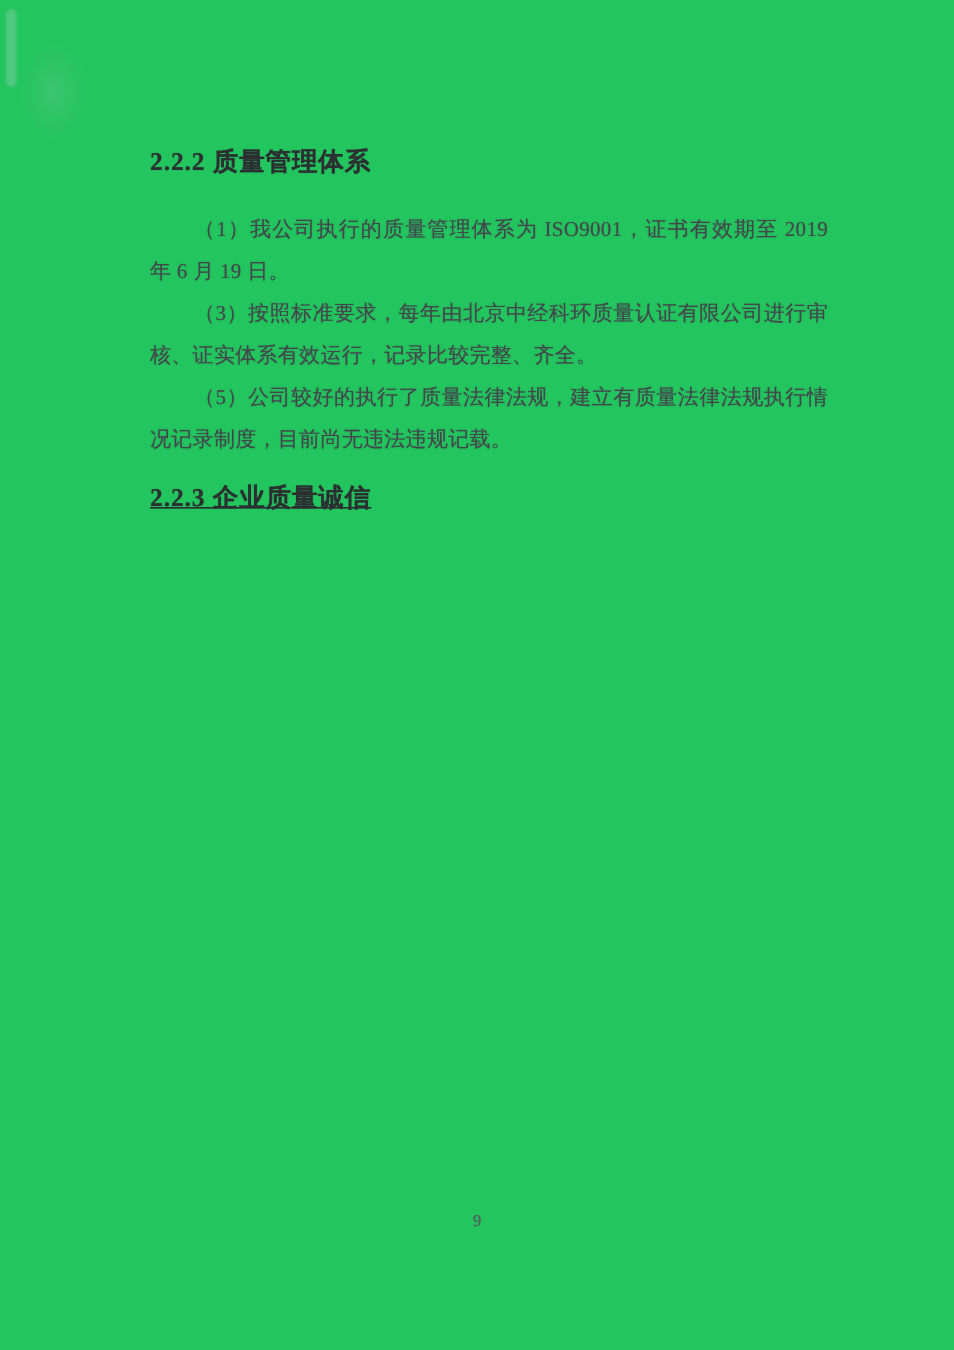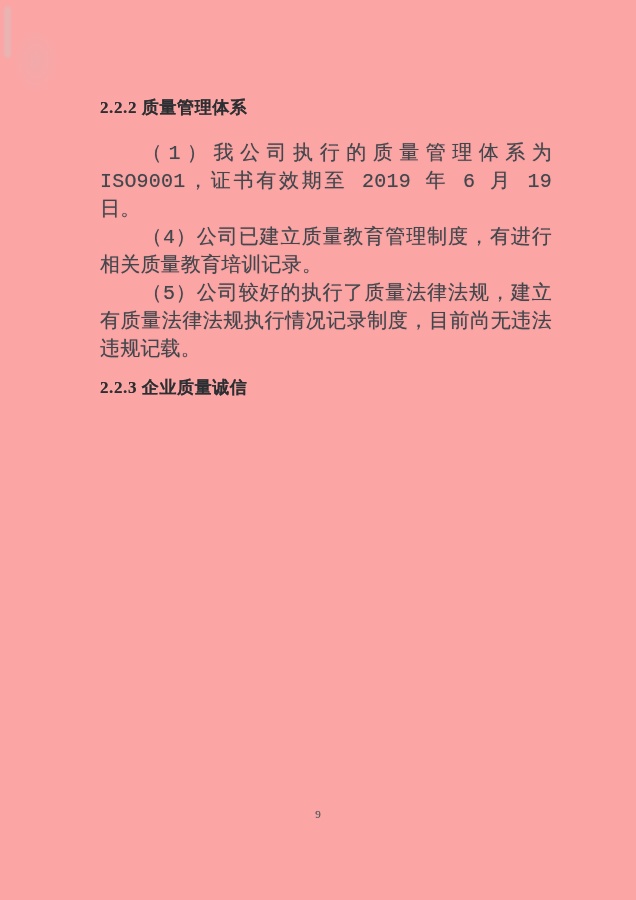--- a/index.html
+++ b/index.html
@@ -4,21 +4,21 @@
 <style>
   html, body {
     margin: 0;
     padding: 0;
     background: #ffffff;
   }
   .page {
     position: relative;
     width: 636px;
     height: 900px;
-    background: #fca5a5;
+    background: #22c55e;
     overflow: hidden;
     font-family: "Liberation Serif", "DejaVu Serif", serif;
   }
   
   .artifact-streak {
     position: absolute;
     left: 4px;
     top: 6px;
     width: 7px;
     height: 52px;
@@ -45,32 +45,32 @@
     margin: 0 0 20px 0;
     font-size: 17px;
     line-height: 24px;
     font-weight: bold;
     color: #2c2f32;
     letter-spacing: 0.6px;
     text-shadow: 0 0 0.6px rgba(44, 47, 50, 0.65);
   }
   .sec-heading.second {
     margin: 12px 0 6px 0;
+    text-decoration: underline;
   }
   .body-para {
     margin: 0;
-    font-size: 20px;
+    font-size: 14px;
     line-height: 28px;
     color: #43474c;
     text-align: justify;
     text-justify: inter-ideograph;
     text-indent: 2.1em;
     letter-spacing: 0.2px;
     text-shadow: 0 0 0.8px rgba(70, 75, 82, 0.55);
-    font-family: Liberation Mono, monospace;
   }
   .body-para.fill {
     text-align-last: justify;
   }
   .page-number {
     position: absolute;
     top: 808px;
     left: 0;
     width: 636px;
     text-align: center;
@@ -85,21 +85,21 @@
 <div class="page">
 
   <div class="artifact-streak"></div>
   <div class="artifact-smudge"></div>
 
   <div class="content">
 
     <section>
       <h2 class="sec-heading">2.2.2 质量管理体系</h2>
       <p class="body-para">（1）我公司执行的质量管理体系为 ISO9001，证书有效期至 2019 年 6 月 19 日。</p>
-      <p class="body-para">（4）公司已建立质量教育管理制度，有进行相关质量教育培训记录。</p>
+      <p class="body-para">（3）按照标准要求，每年由北京中经科环质量认证有限公司进行审核、证实体系有效运行，记录比较完整、齐全。</p>
       <p class="body-para">（5）公司较好的执行了质量法律法规，建立有质量法律法规执行情况记录制度，目前尚无违法违规记载。</p>
     </section>
 
     <section>
       <h2 class="sec-heading second">2.2.3 企业质量诚信</h2>
     </section>
 
   </div>
 
   <div class="page-number">9</div>

